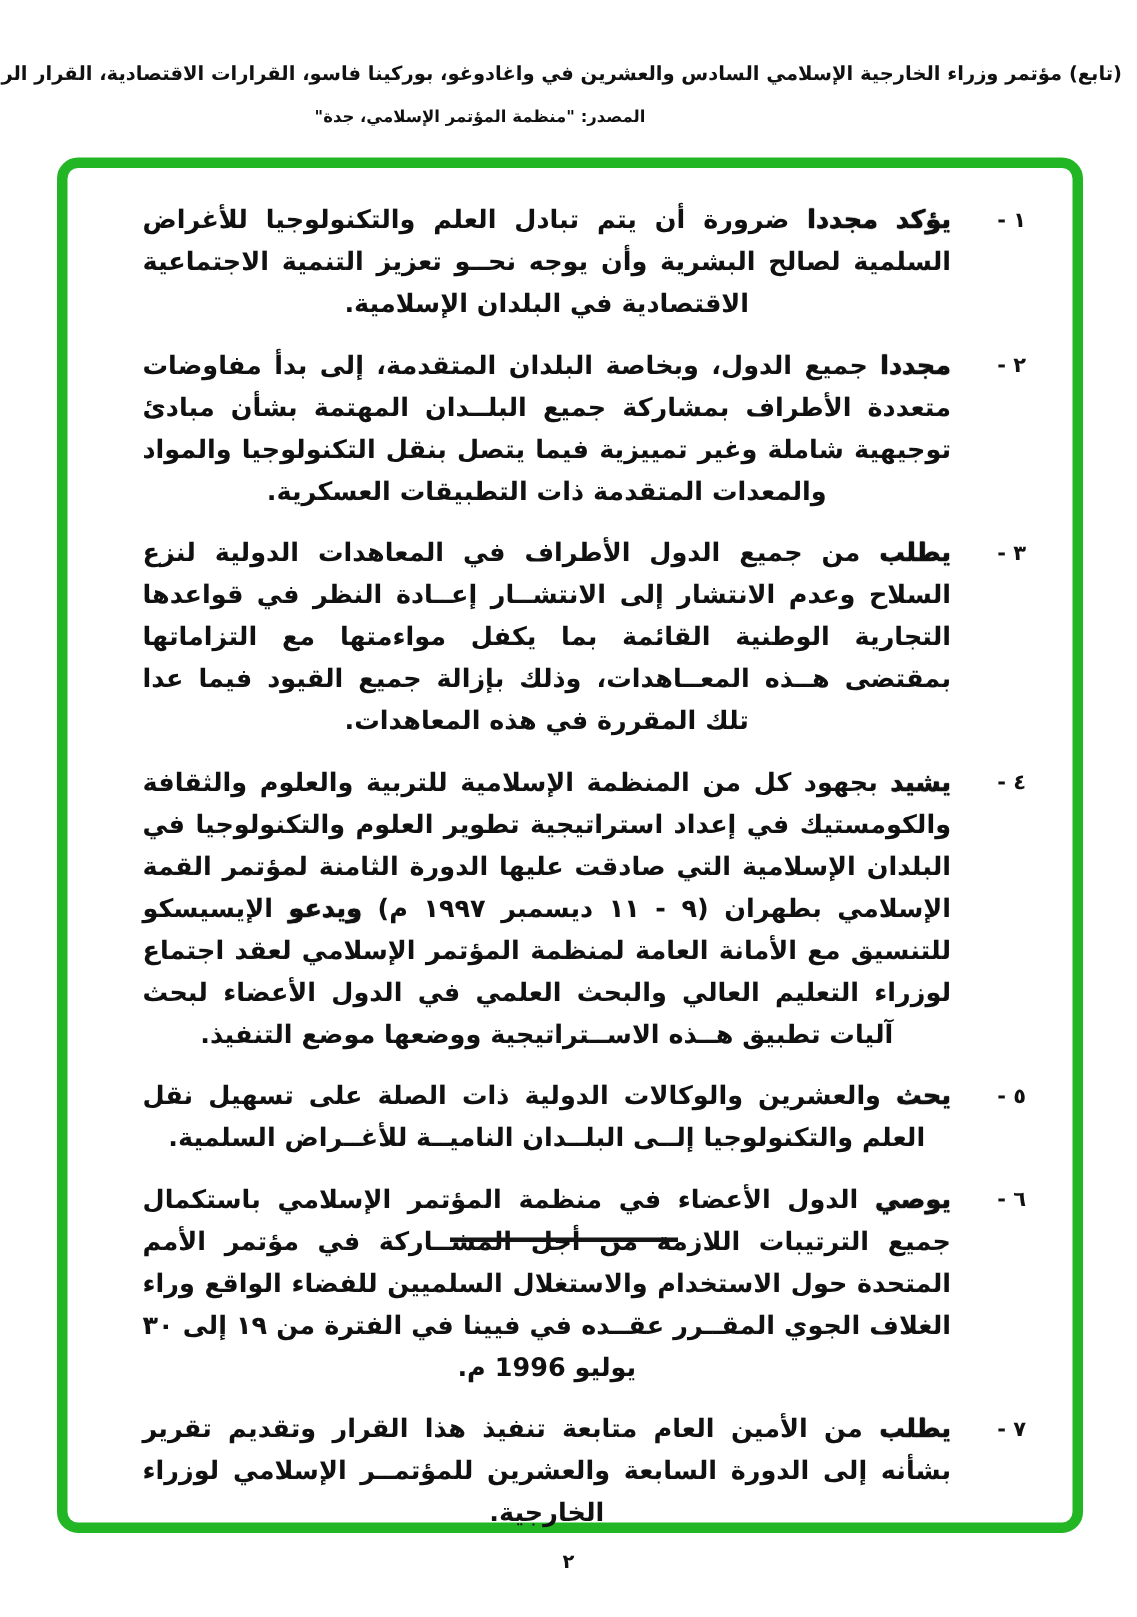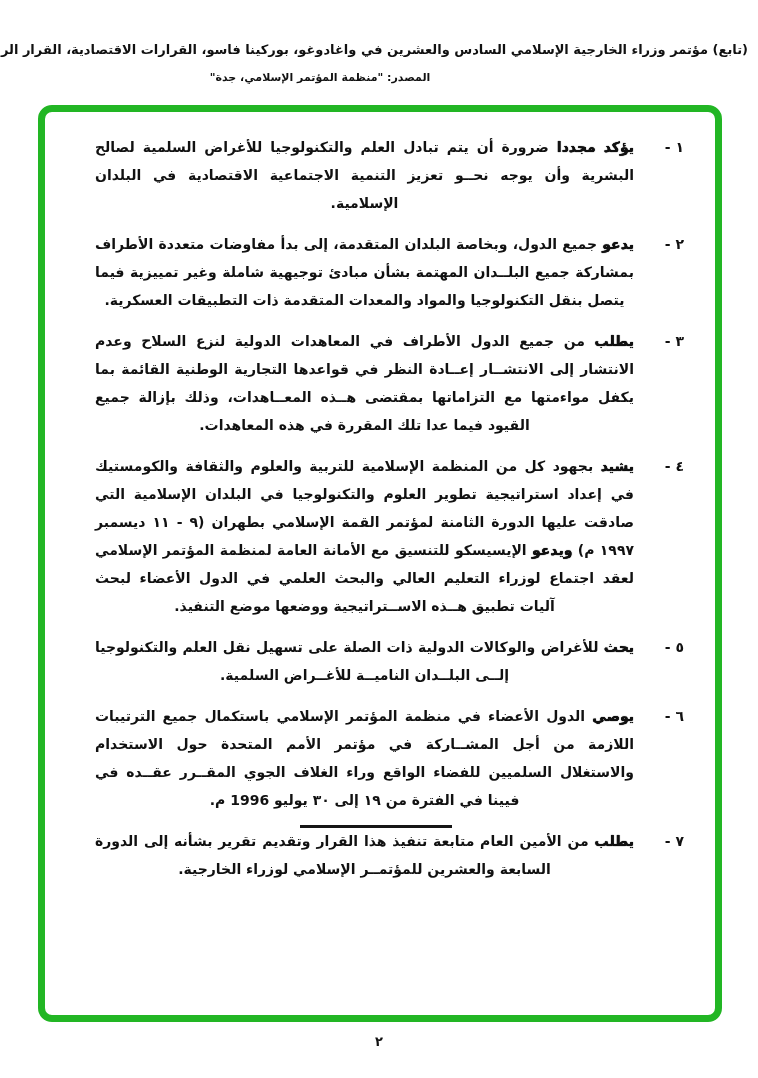--- a/index.html
+++ b/index.html
@@ -63,21 +63,21 @@
     flex: 0 0 44px;
     font-size: 14px;
     line-height: 28px;
     text-align: right;
     padding-right: 6px;
     white-space: nowrap;
   }
 
   .item-text {
     flex: 1;
-    font-size: 14px;
+    font-size: 17px;
     line-height: 28px;
     text-align: justify;
     text-align-last: center;
   }
 
   .lead {
     
     text-shadow: 0 0 0.7px #000, 0 0 0.7px #000;
   }
 
@@ -108,36 +108,36 @@
 
 <div class="green-box">
 
   <div class="item">
     <div class="item-marker">١ -</div>
     <div class="item-text"><span class="lead">يؤكد مجددا</span><span> ضرورة أن يتم تبادل العلم والتكنولوجيا للأغراض السلمية لصالح البشرية وأن يوجه نحــو تعزيز التنمية الاجتماعية الاقتصادية في البلدان الإسلامية.</span></div>
   </div>
 
   <div class="item">
     <div class="item-marker">٢ -</div>
-    <div class="item-text"><span class="lead">يدعو</span><span> جميع الدول، وبخاصة البلدان المتقدمة، إلى بدأ مفاوضات متعددة الأطراف بمشاركة جميع البلــدان المهتمة بشأن مبادئ توجيهية شاملة وغير تمييزية فيما يتصل بنقل التكنولوجيا والمواد والمعدات المتقدمة ذات التطبيقات العسكرية.</span></div>
+    <div class="item-text"><span class="lead">مجددا</span><span> جميع الدول، وبخاصة البلدان المتقدمة، إلى بدأ مفاوضات متعددة الأطراف بمشاركة جميع البلــدان المهتمة بشأن مبادئ توجيهية شاملة وغير تمييزية فيما يتصل بنقل التكنولوجيا والمواد والمعدات المتقدمة ذات التطبيقات العسكرية.</span></div>
   </div>
 
   <div class="item">
     <div class="item-marker">٣ -</div>
     <div class="item-text"><span class="lead">يطلب</span><span> من جميع الدول الأطراف في المعاهدات الدولية لنزع السلاح وعدم الانتشار إلى الانتشــار إعــادة النظر في قواعدها التجارية الوطنية القائمة بما يكفل مواءمتها مع التزاماتها بمقتضى هــذه المعــاهدات، وذلك بإزالة جميع القيود فيما عدا تلك المقررة في هذه المعاهدات.</span></div>
   </div>
 
   <div class="item">
     <div class="item-marker">٤ -</div>
     <div class="item-text"><span class="lead">يشيد</span><span> بجهود كل من المنظمة الإسلامية للتربية والعلوم والثقافة والكومستيك في إعداد استراتيجية تطوير العلوم والتكنولوجيا في البلدان الإسلامية التي صادقت عليها الدورة الثامنة لمؤتمر القمة الإسلامي بطهران (٩ - ١١ ديسمبر ١٩٩٧ م) </span><span class="lead">ويدعو</span><span> الإيسيسكو للتنسيق مع الأمانة العامة لمنظمة المؤتمر الإسلامي لعقد اجتماع لوزراء التعليم العالي والبحث العلمي في الدول الأعضاء لبحث آليات تطبيق هــذه الاســتراتيجية ووضعها موضع التنفيذ.</span></div>
   </div>
 
   <div class="item">
     <div class="item-marker">٥ -</div>
-    <div class="item-text"><span class="lead">يحث</span><span> للأغراض والوكالات الدولية ذات الصلة على تسهيل نقل العلم والتكنولوجيا إلــى البلــدان الناميــة للأغــراض السلمية.</span></div>
+    <div class="item-text"><span class="lead">يحث</span><span> والعشرين والوكالات الدولية ذات الصلة على تسهيل نقل العلم والتكنولوجيا إلــى البلــدان الناميــة للأغــراض السلمية.</span></div>
   </div>
 
   <div class="item">
     <div class="item-marker">٦ -</div>
     <div class="item-text"><span class="lead">يوصي</span><span> الدول الأعضاء في منظمة المؤتمر الإسلامي باستكمال جميع الترتيبات اللازمة من أجل المشــاركة في مؤتمر الأمم المتحدة حول الاستخدام والاستغلال السلميين للفضاء الواقع وراء الغلاف الجوي المقــرر عقــده في فيينا في الفترة من ١٩ إلى ٣٠ يوليو 1996 م.</span></div>
   </div>
 
   <div class="item">
     <div class="item-marker">٧ -</div>
     <div class="item-text"><span class="lead">يطلب</span><span> من الأمين العام متابعة تنفيذ هذا القرار وتقديم تقرير بشأنه إلى الدورة السابعة والعشرين للمؤتمــر الإسلامي لوزراء الخارجية.</span></div>

